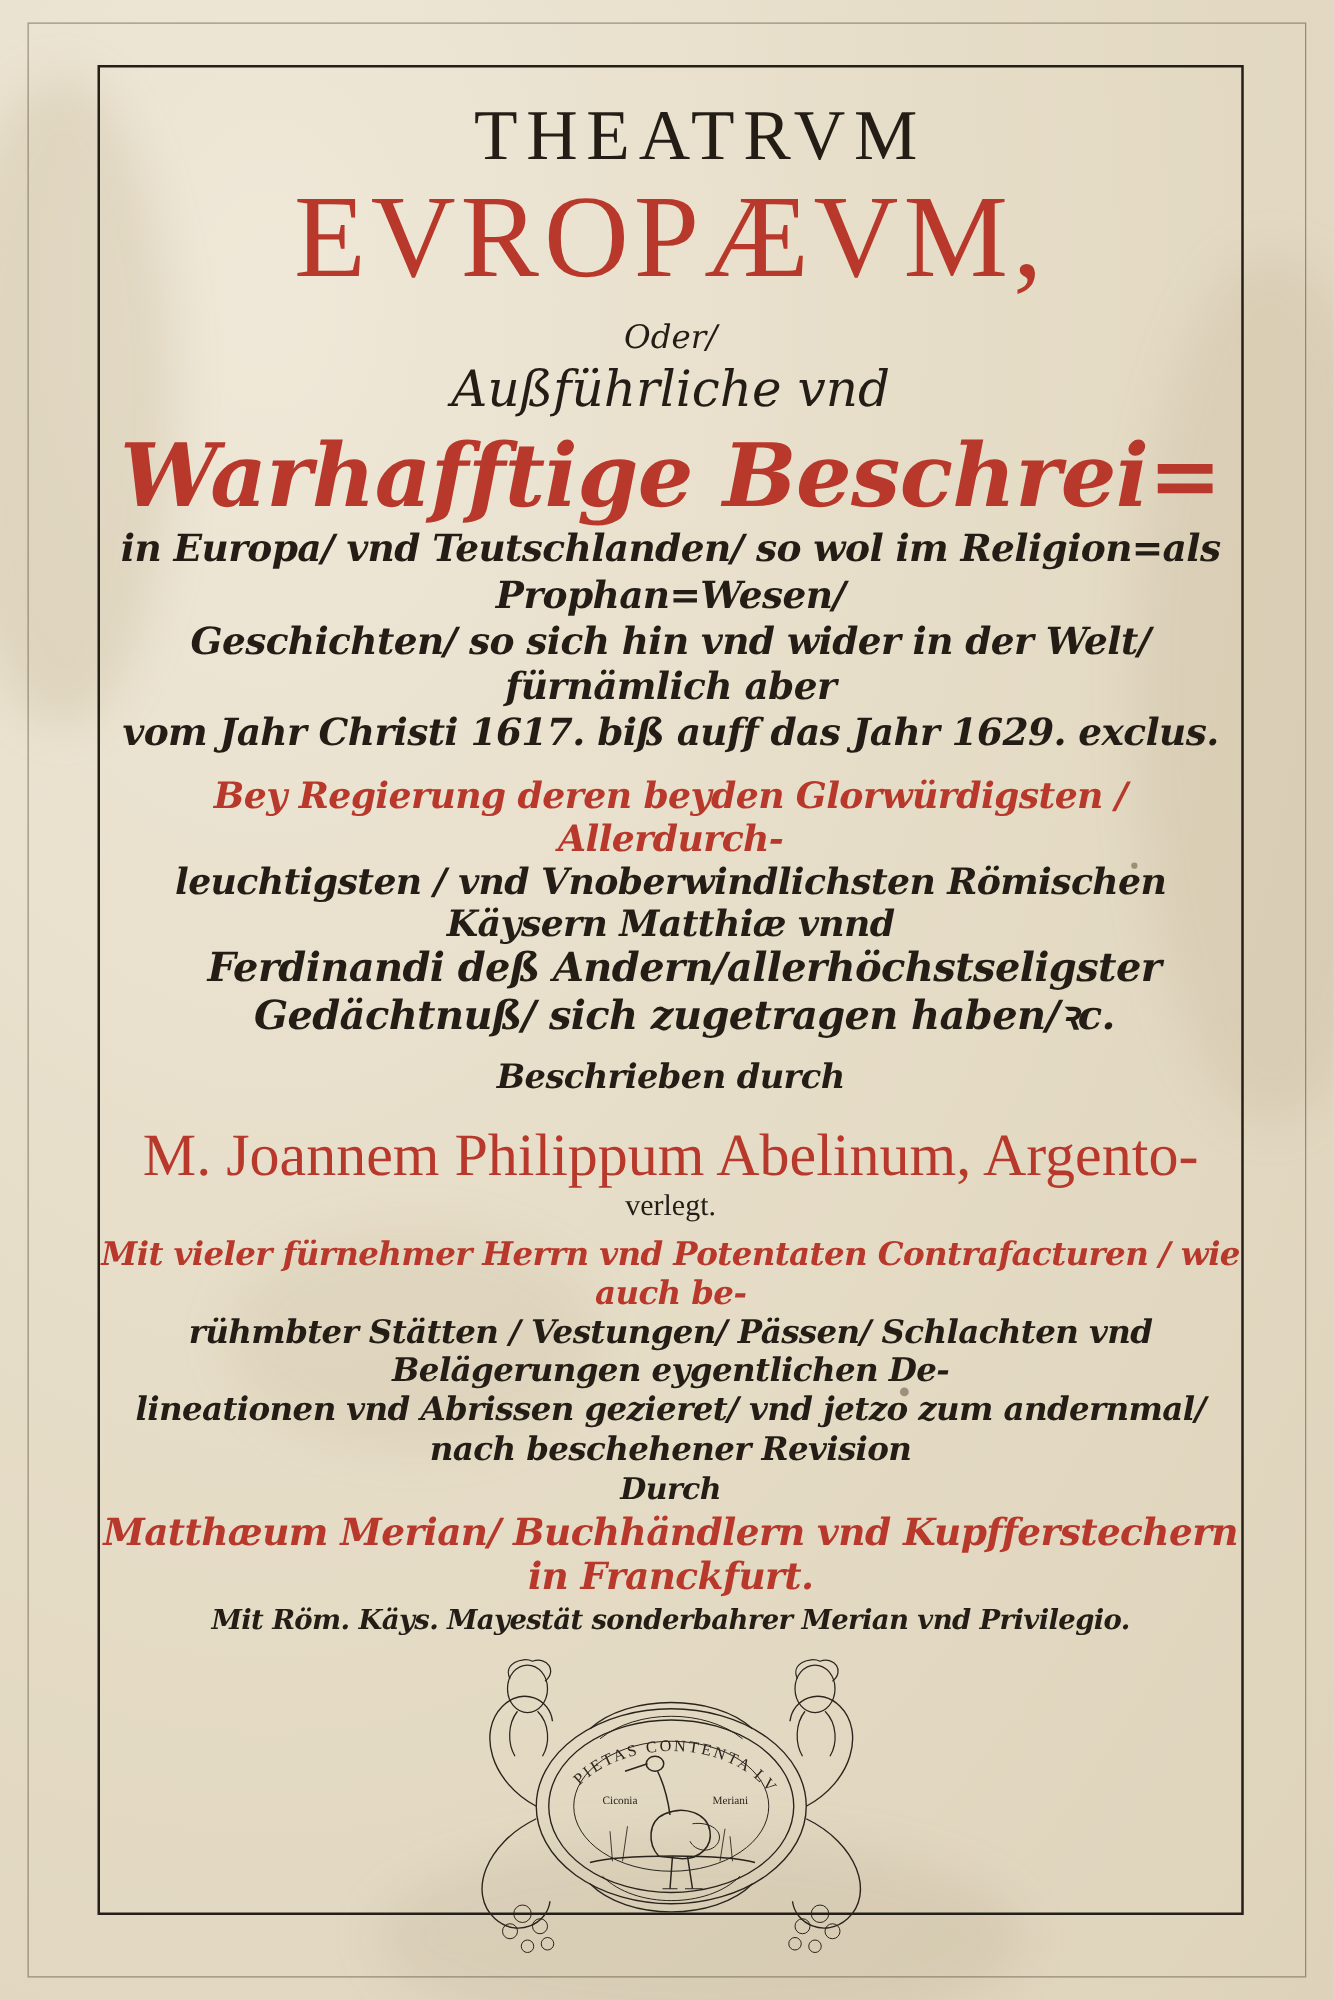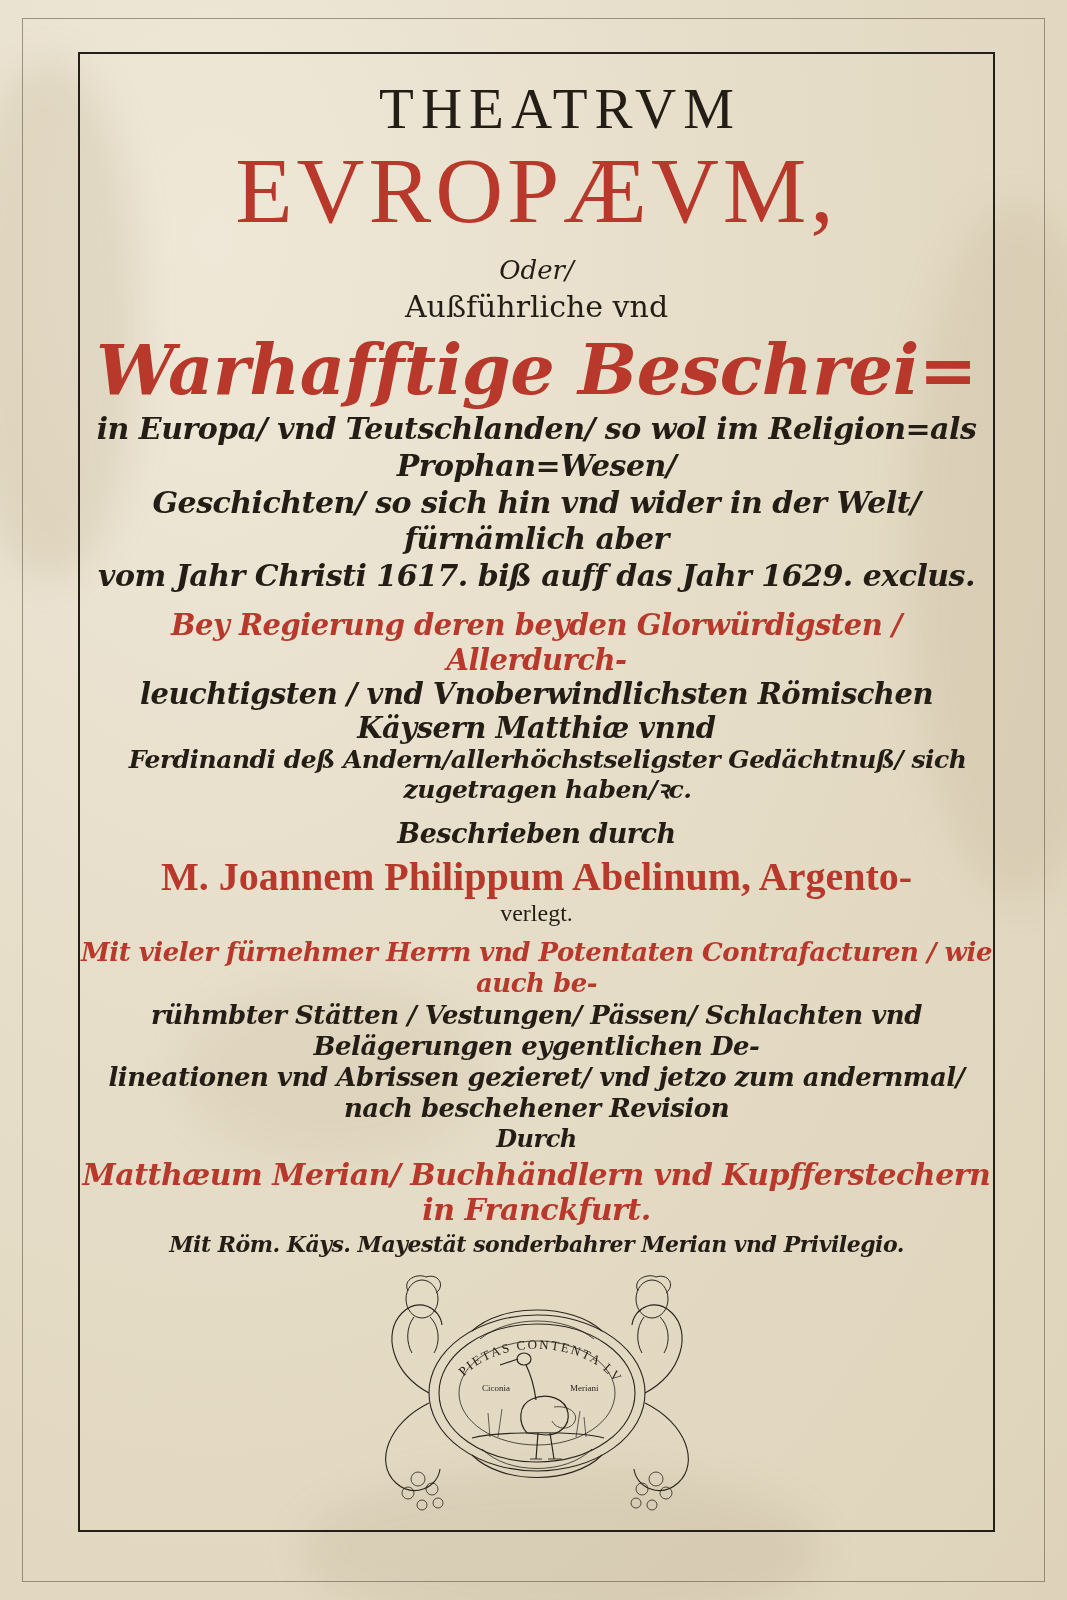--- a/index.html
+++ b/index.html
@@ -49,46 +49,46 @@
     font-family:"Liberation Serif", serif;
     font-size:94px;letter-spacing:4px;line-height:1;
     margin-top:6px;font-weight:400;
   }
   .t-oder{
     font-family:"DejaVu Serif", serif;
     font-size:26px;margin-top:18px;font-style:italic;
   }
   .t-ausf{
     font-family:"DejaVu Serif", serif;
-    font-size:30px;margin-top:4px;
+    font-size:40px;margin-top:4px;font-style:italic;
   }
   .frak{
     font-family:"DejaVu Serif", serif;
     font-weight:700;font-style:italic;
     letter-spacing:-.5px;
   }
   .t-warhafftige{
     font-size:70px;line-height:1.02;margin-top:10px;
   }
   .t-bung{
     font-size:46px;line-height:1.05;margin-top:2px;
   }
   .t-gesch{
     font-size:30px;line-height:1.22;margin-top:6px;
   }
   .t-bey{
     font-size:29px;line-height:1.18;margin-top:14px;
   }
-  .t-bey .small{font-size:25px;margin-left:22px;}
+  .t-bey .small{font-size:32px;margin-left:22px;}
   .t-beschrieben{
     font-size:27px;margin-top:14px;
   }
   .t-author{
     font-family:"Liberation Serif", serif;
-    font-size:40px;margin-top:4px;letter-spacing:0px;font-weight:700;
+    font-size:48px;margin-top:20px;letter-spacing:0px;font-weight:400;
   }
   .t-ratensem{
     font-family:"Liberation Serif", serif;
     font-size:24px;margin-top:0px;
   }
   .t-mit{
     font-size:26px;line-height:1.2;margin-top:10px;
   }
   .t-durch{font-size:24px;margin-top:0px;}
   .t-merian{font-size:30px;margin-top:4px;}

